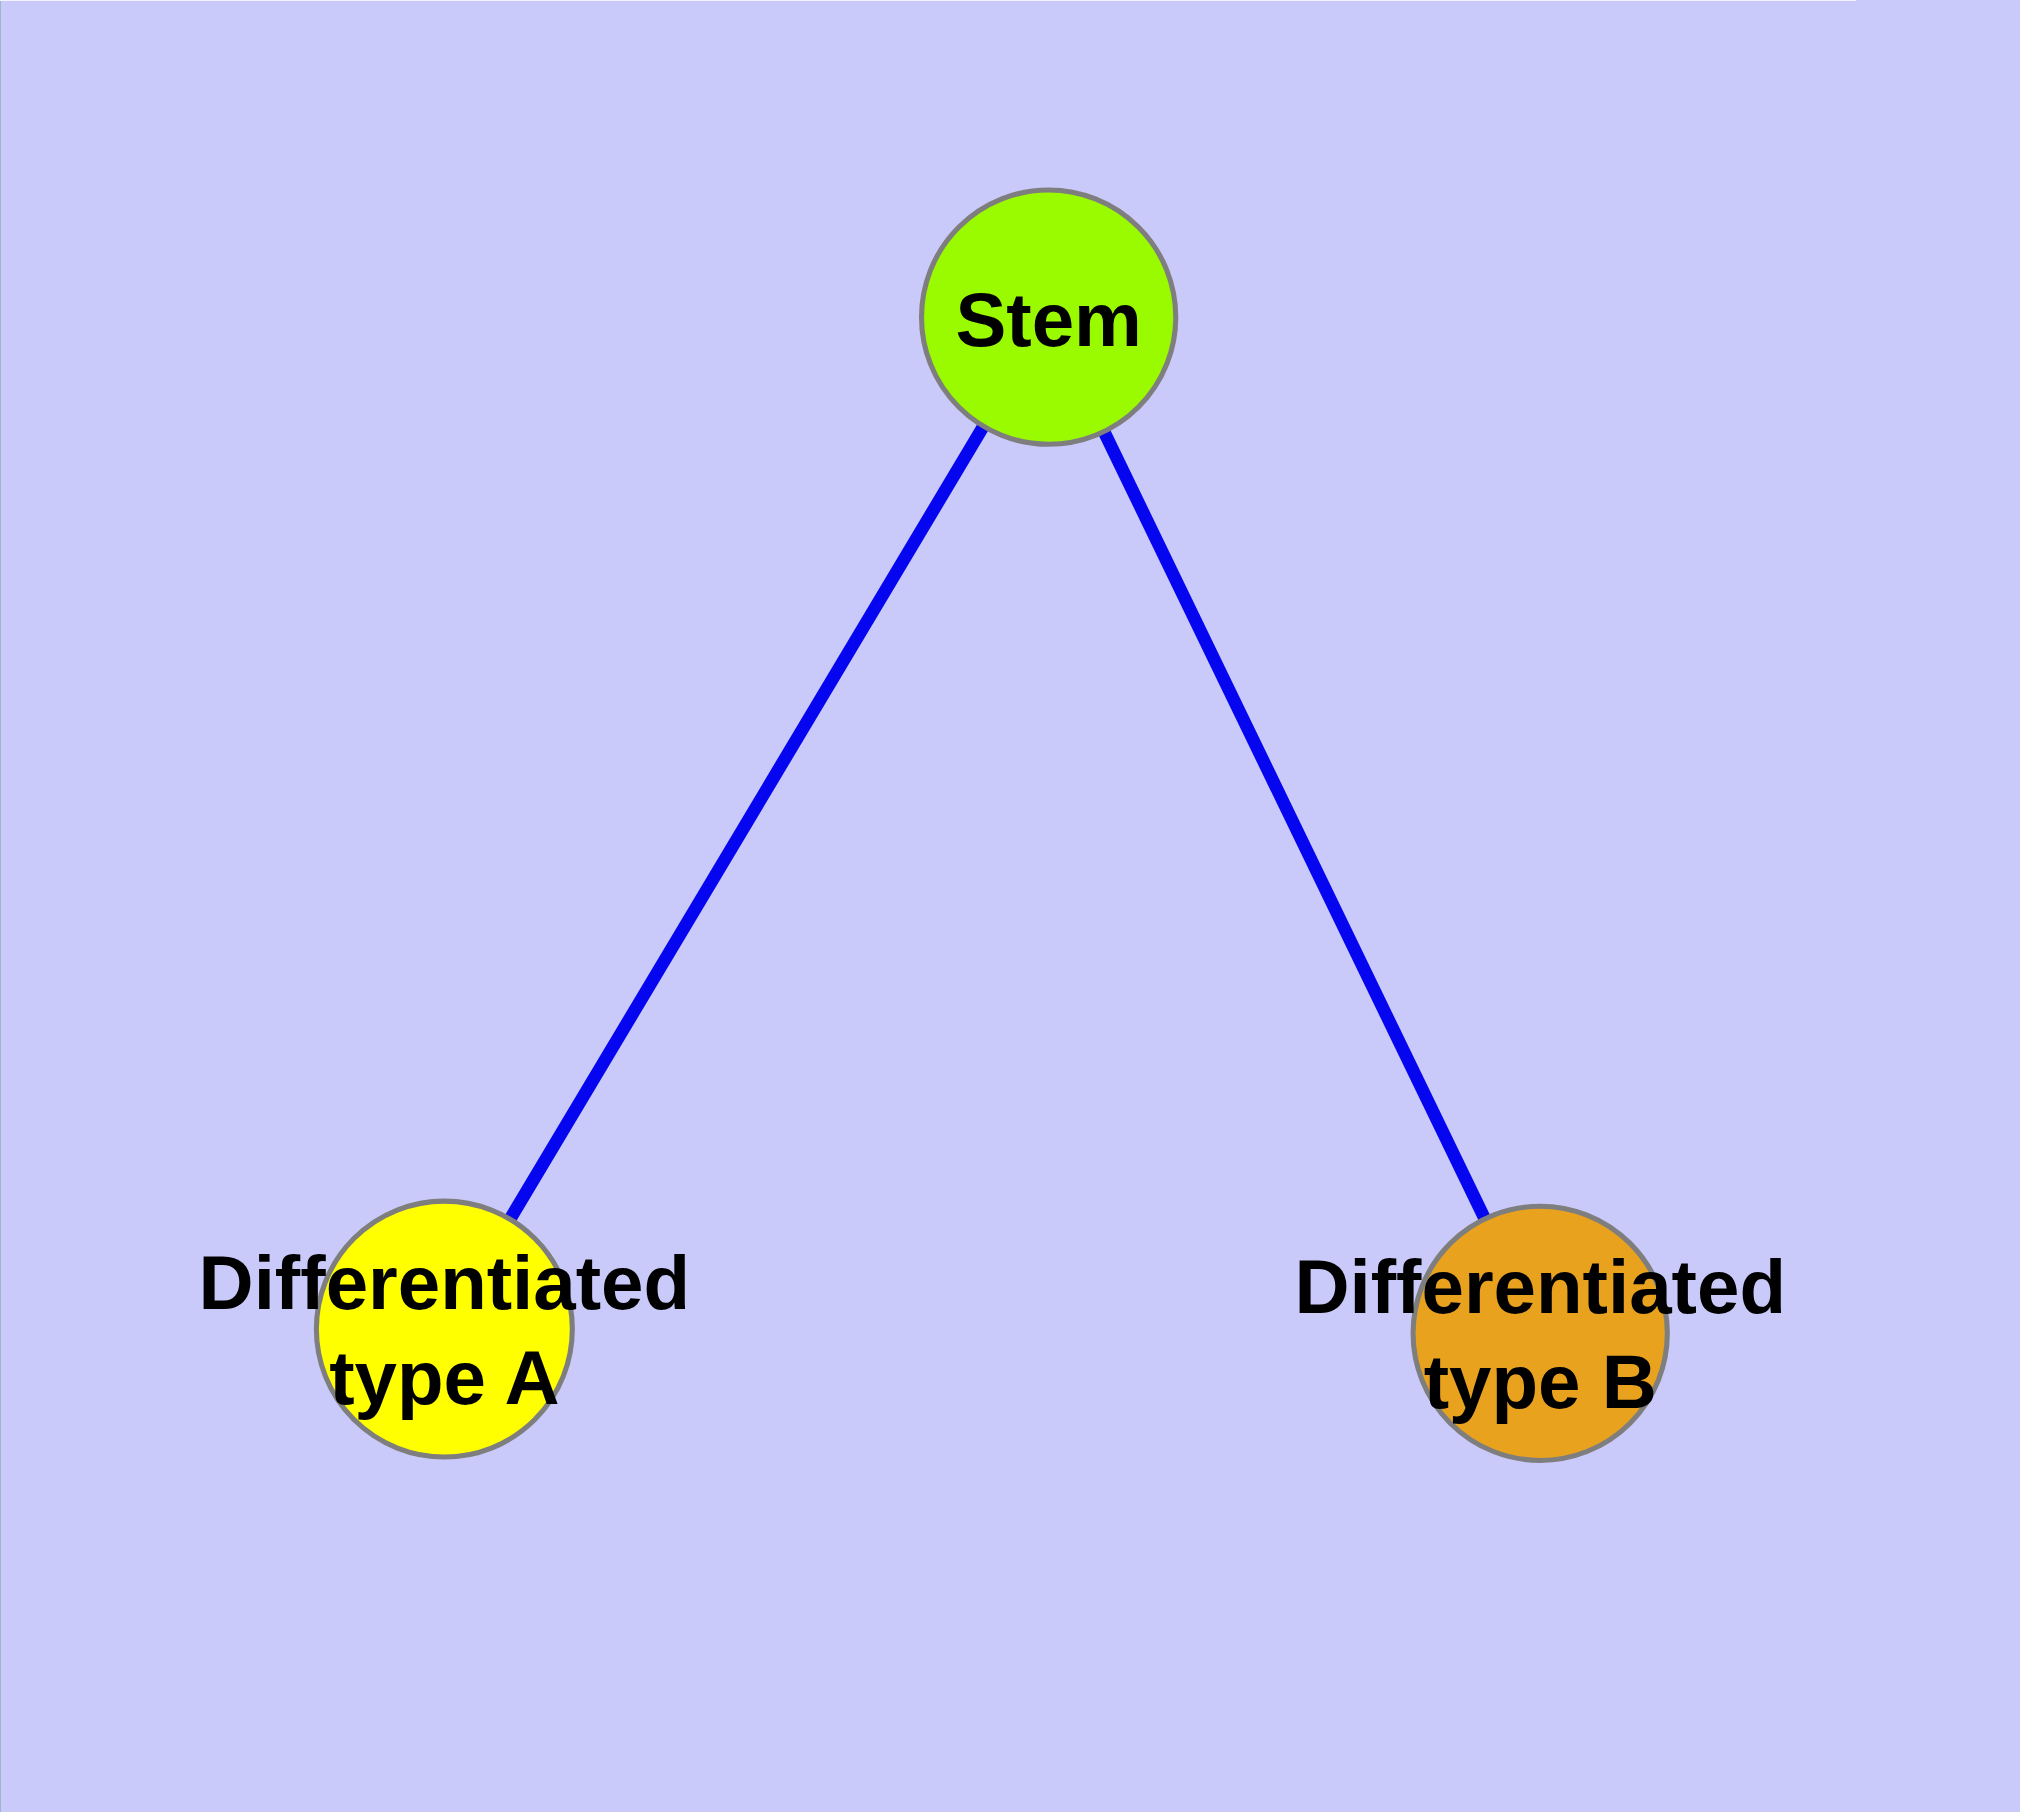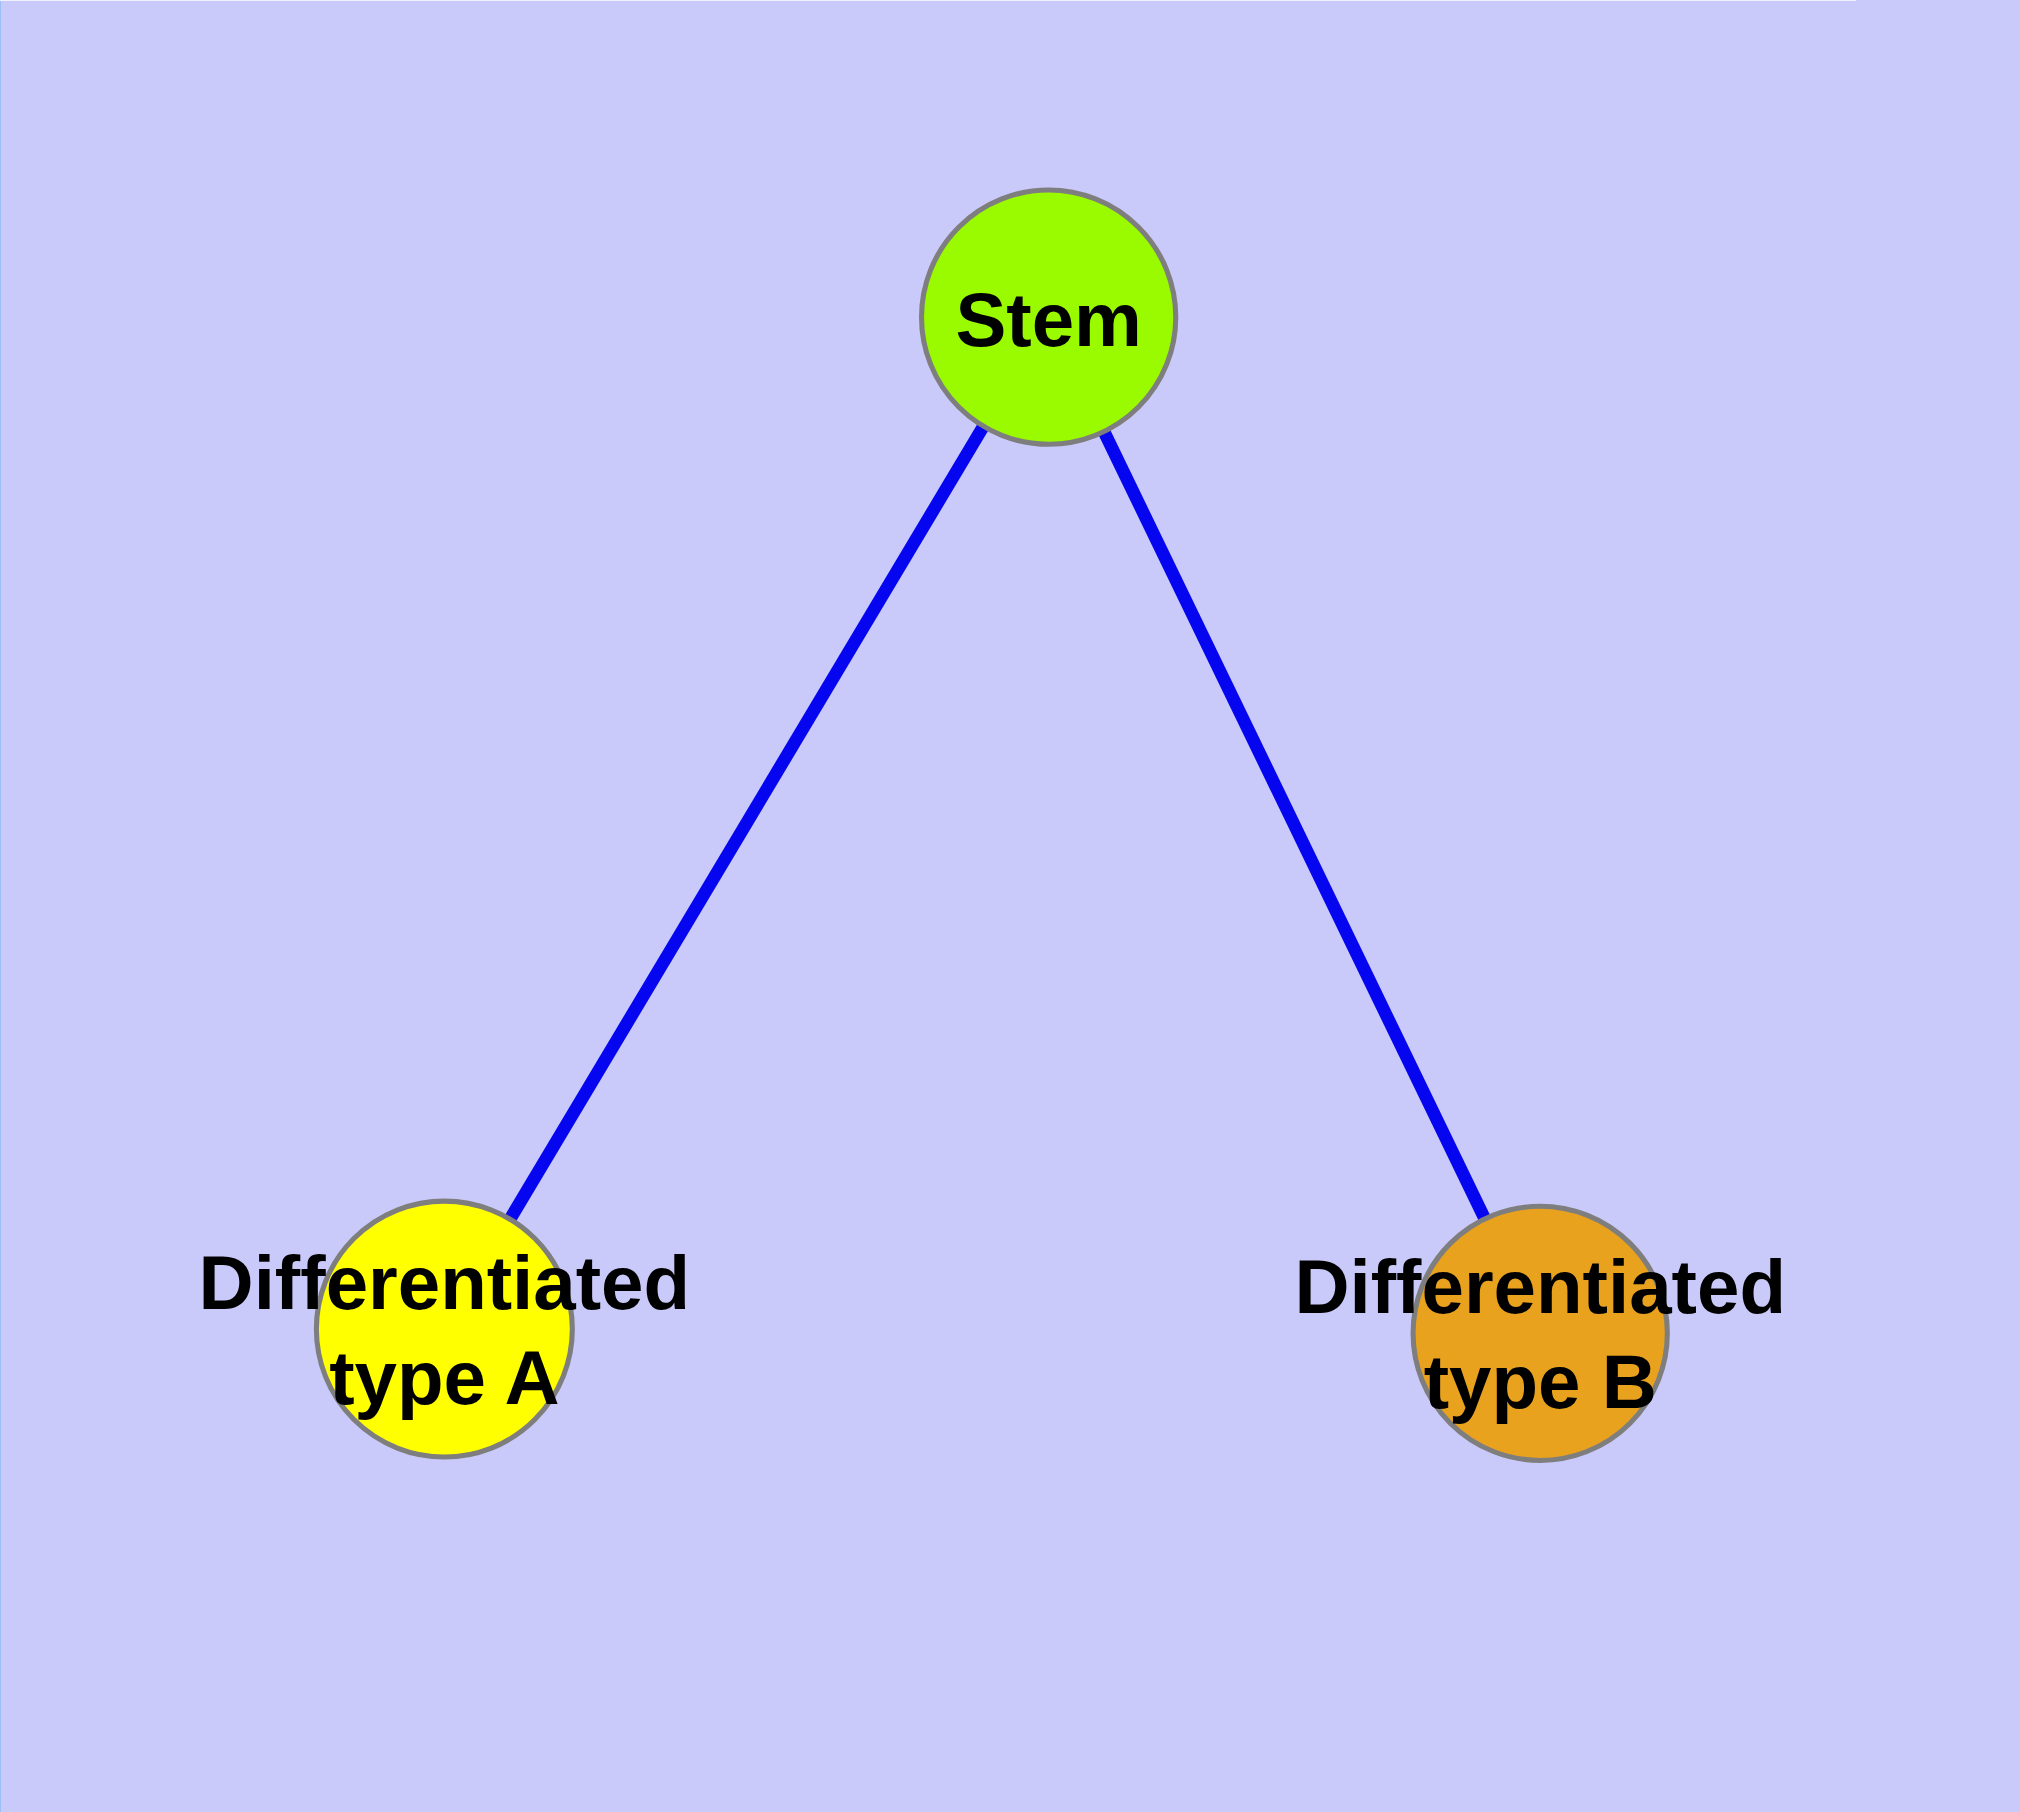--- a/index.html
+++ b/index.html
@@ -4,21 +4,21 @@
 <style>
   html, body {
     margin: 0;
     padding: 0;
     background: #CACAFA;
   }
   .canvas-wrap {
     position: relative;
     width: 1856px;
     height: 1812px;
-    background: #0ea5e9;
+    background: #15803d;
     border-top: 1.7px solid #f2f2fc;   
     box-sizing: border-box;
     overflow: hidden;
     font-family: "Liberation Sans", sans-serif;
   }
   svg.graph {
     display: block;
     width: 2021px;
     height: 1812px;
   }

